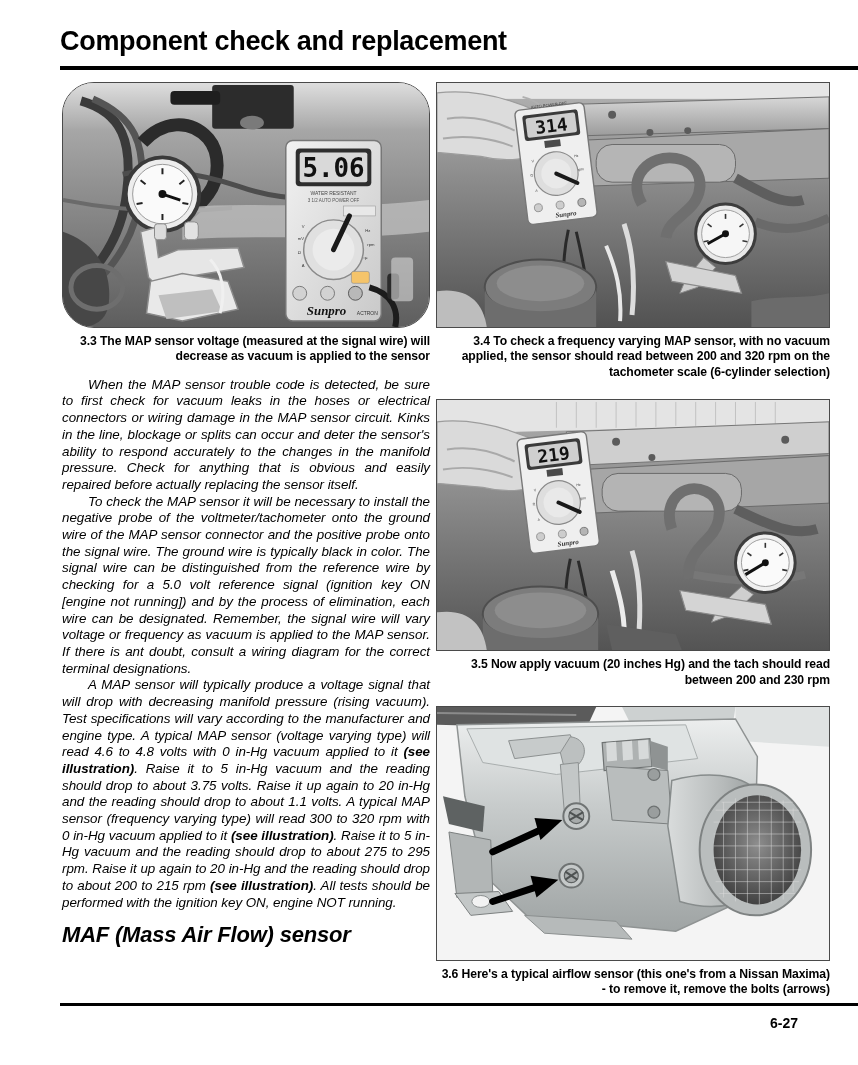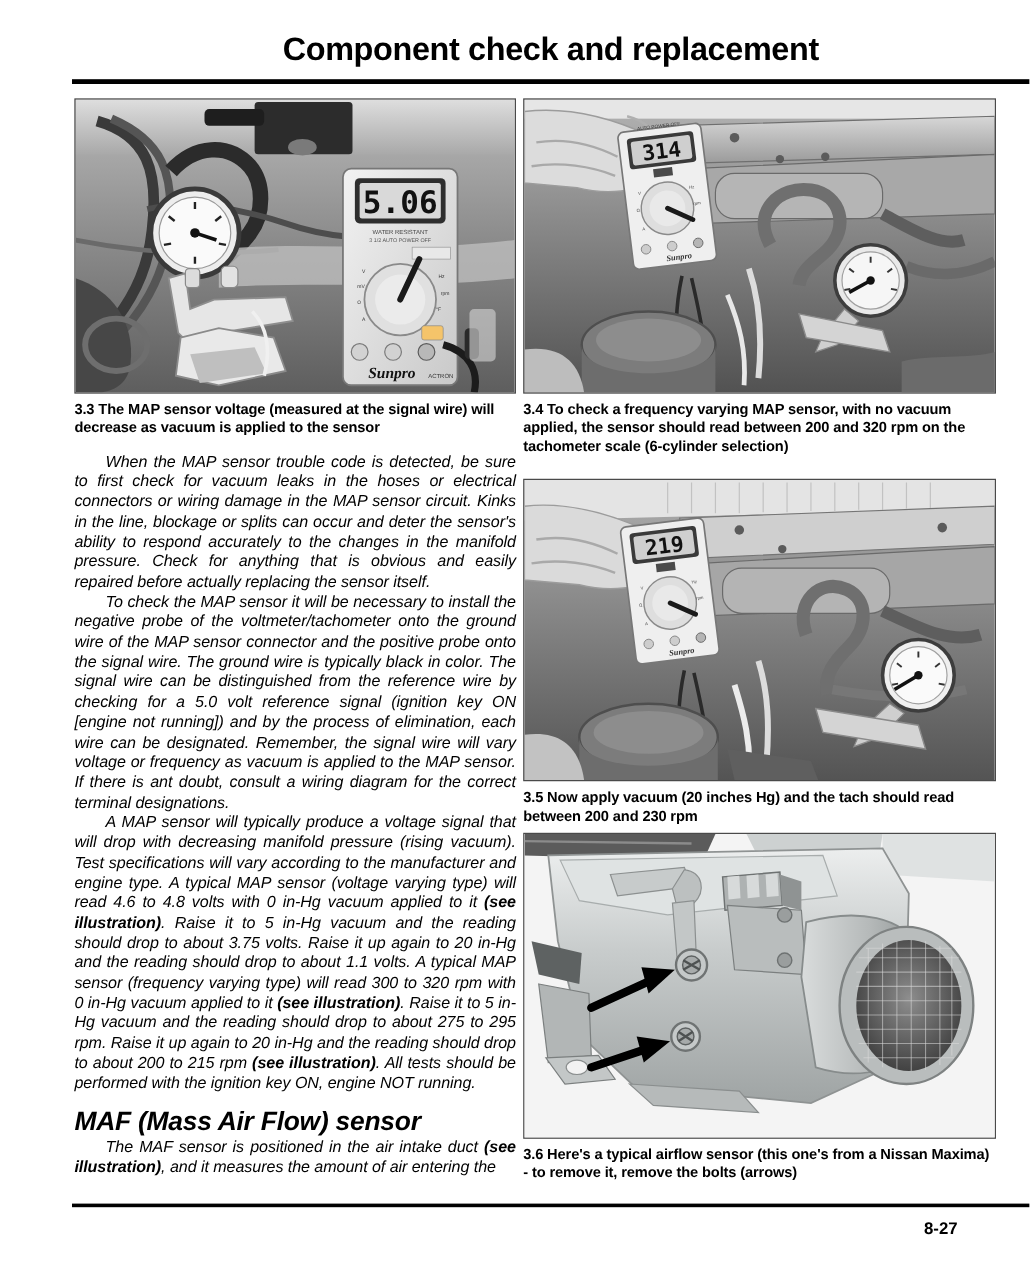--- a/index.html
+++ b/index.html
@@ -22,21 +22,21 @@
     width: 858px;
     height: 1065px;
   }
 
   
   .page-header {
     position: absolute;
     left: 60px;
     top: 27px;
     width: 798px;
-    text-align: center;
+    text-align: left;
   }
   .page-header .title {
     font-size: 27px;
     font-weight: bold;
     letter-spacing: -0.3px;
     line-height: 1.05;
     white-space: nowrap;
   }
   .rule-top {
     position: absolute;
@@ -82,21 +82,21 @@
     border: 1px solid #4a4a4a;
     box-sizing: border-box;
     position: relative;
     overflow: hidden;
     background: #cfcfcf;
   }
   .caption {
     font-size: 12.2px;
     font-weight: bold;
     line-height: 1.26;
-    text-align: left;
+    text-align: right;
     margin-top: 6px;
     letter-spacing: -0.1px;
   }
 
   
   .body-text {
     font-size: 13.4px;
     line-height: 16.7px;
     text-align: justify;
     letter-spacing: -0.05px;
@@ -130,21 +130,21 @@
 <div class="page">
 
   <div class="page-header">
     <div class="title">Component check and replacement</div>
   </div>
   <div class="rule-top"></div>
 
   <div class="col-left">
 
     <div class="figure" style="position:relative;">
-      <div class="photo" style="width:368px;height:246px;">
+      <div class="photo" style="width:368px;height:246px;border-radius:32px;">
         <svg class="ph-svg" viewBox="0 0 368 246" preserveAspectRatio="none">
           <defs>
             <linearGradient id="g33bg" x1="0" y1="0" x2="0" y2="1">
               <stop offset="0%" stop-color="#b9b9b9"></stop>
               <stop offset="45%" stop-color="#8e8e8e"></stop>
               <stop offset="100%" stop-color="#5e5e5e"></stop>
             </linearGradient>
             <linearGradient id="g33top" x1="0" y1="0" x2="0" y2="1">
               <stop offset="0%" stop-color="#dedede"></stop>
               <stop offset="100%" stop-color="#a9a9a9"></stop>
@@ -226,21 +226,20 @@
       <div class="caption">3.3  The MAP sensor voltage (measured at the signal wire) will decrease as vacuum is applied to the sensor</div>
     </div>
 
     <div class="body-text" style="margin-top:12px;font-style:italic;">
       <p>When the MAP sensor trouble code is detected, be sure to first check for vacuum leaks in the hoses or electrical connectors or wiring damage in the MAP sensor circuit. Kinks in the line, blockage or splits can occur and deter the sensor's ability to respond accurately to the changes in the manifold pressure. Check for anything that is obvious and easily repaired before actually replacing the sensor itself.</p>
       <p>To check the MAP sensor it will be necessary to install the negative probe of the voltmeter/tachometer onto the ground wire of the MAP sensor connector and the positive probe onto the signal wire. The ground wire is typically black in color. The signal wire can be distinguished from the reference wire by checking for a 5.0 volt reference signal (ignition key ON [engine not running]) and by the process of elimination, each wire can be designated. Remember, the signal wire will vary voltage or frequency as vacuum is applied to the MAP sensor. If there is ant doubt, consult a wiring diagram for the correct terminal designations.</p>
       <p><span>A MAP sensor will typically produce a voltage signal that will drop with decreasing manifold pressure (rising vacuum). Test specifications will vary according to the manufacturer and engine type. A typical MAP sensor (voltage varying type) will read 4.6 to 4.8 volts with 0 in-Hg vacuum applied to it </span><b>(see illustration)</b><span>. Raise it to 5 in-Hg vacuum and the reading should drop to about 3.75 volts. Raise it up again to 20 in-Hg and the reading should drop to about 1.1 volts. A typical MAP sensor (frequency varying type) will read 300 to 320 rpm with 0 in-Hg vacuum applied to it </span><b>(see illustration)</b><span>. Raise it to 5 in-Hg vacuum and the reading should drop to about 275 to 295 rpm. Raise it up again to 20 in-Hg and the reading should drop to about 200 to 215 rpm </span><b>(see illustration)</b><span>. All tests should be performed with the ignition key ON, engine NOT running.</span></p>
 
       <h2 class="head-a">MAF (Mass Air Flow) sensor</h2>
 
-      <p><span>The MAF sensor is positioned in the air intake duct </span><b>(see illustration)</b><span>, and it measures the amount of air entering the</span></p>
     </div>
   </div>
 
   <div class="col-right">
 
     <div class="figure" style="position:relative;">
       <div class="photo" style="width:394px;height:246px;">
         <svg class="ph-svg" viewBox="0 0 394 246" preserveAspectRatio="none">
           <defs>
             <linearGradient id="g34bg" x1="0" y1="0" x2="0" y2="1">
@@ -412,21 +411,21 @@
           <ellipse cx="104" cy="216" rx="58" ry="28" fill="#7c7c7c" stroke="#4e4e4e" stroke-width="2"></ellipse>
           <path d="M46 216 C46 248 162 248 162 216 L162 252 L46 252 Z" fill="#6d6d6d"></path>
           <ellipse cx="104" cy="212" rx="46" ry="18" fill="#8d8d8d"></ellipse>
           <path d="M0 214 C30 210 46 224 50 252 L0 252 Z" fill="#c2c2c2"></path>
           <path d="M170 226 L240 236 L246 252 L176 252 Z" fill="#5f5f5f"></path>
         </svg>
       </div>
       <div class="caption">3.5  Now apply vacuum (20 inches Hg) and the tach should read between 200 and 230 rpm</div>
     </div>
 
-    <div class="figure" style="position:relative;margin-top:6px;">
+    <div class="figure" style="position:relative;margin-top:18px;">
       <div class="photo" style="width:394px;height:255px;background:#f0f0f0;">
         <svg class="ph-svg" viewBox="0 0 394 255" preserveAspectRatio="none">
           <defs>
             <linearGradient id="alu" x1="0" y1="0" x2="0" y2="1">
               <stop offset="0%" stop-color="#eceeee"></stop>
               <stop offset="40%" stop-color="#c8cccc"></stop>
               <stop offset="100%" stop-color="#9fa4a4"></stop>
             </linearGradient>
             <linearGradient id="alu2" x1="0" y1="0" x2="1" y2="0">
               <stop offset="0%" stop-color="#d9dcdc"></stop>
@@ -509,15 +508,15 @@
             <line x1="56" y1="196" x2="104" y2="180" stroke="#000" stroke-width="7" stroke-linecap="round"></line>
             <polygon points="122,174 94,170 100,192" fill="#000"></polygon>
           </g>
         </svg>
       </div>
       <div class="caption">3.6  Here's a typical airflow sensor (this one's from a Nissan Maxima) - to remove it, remove the bolts (arrows)</div>
     </div>
   </div>
 
   <div class="rule-bottom"></div>
-  <div class="folio">8-27</div>
+  <div class="folio">6-27</div>
 
 </div>
 
 </body></html>

